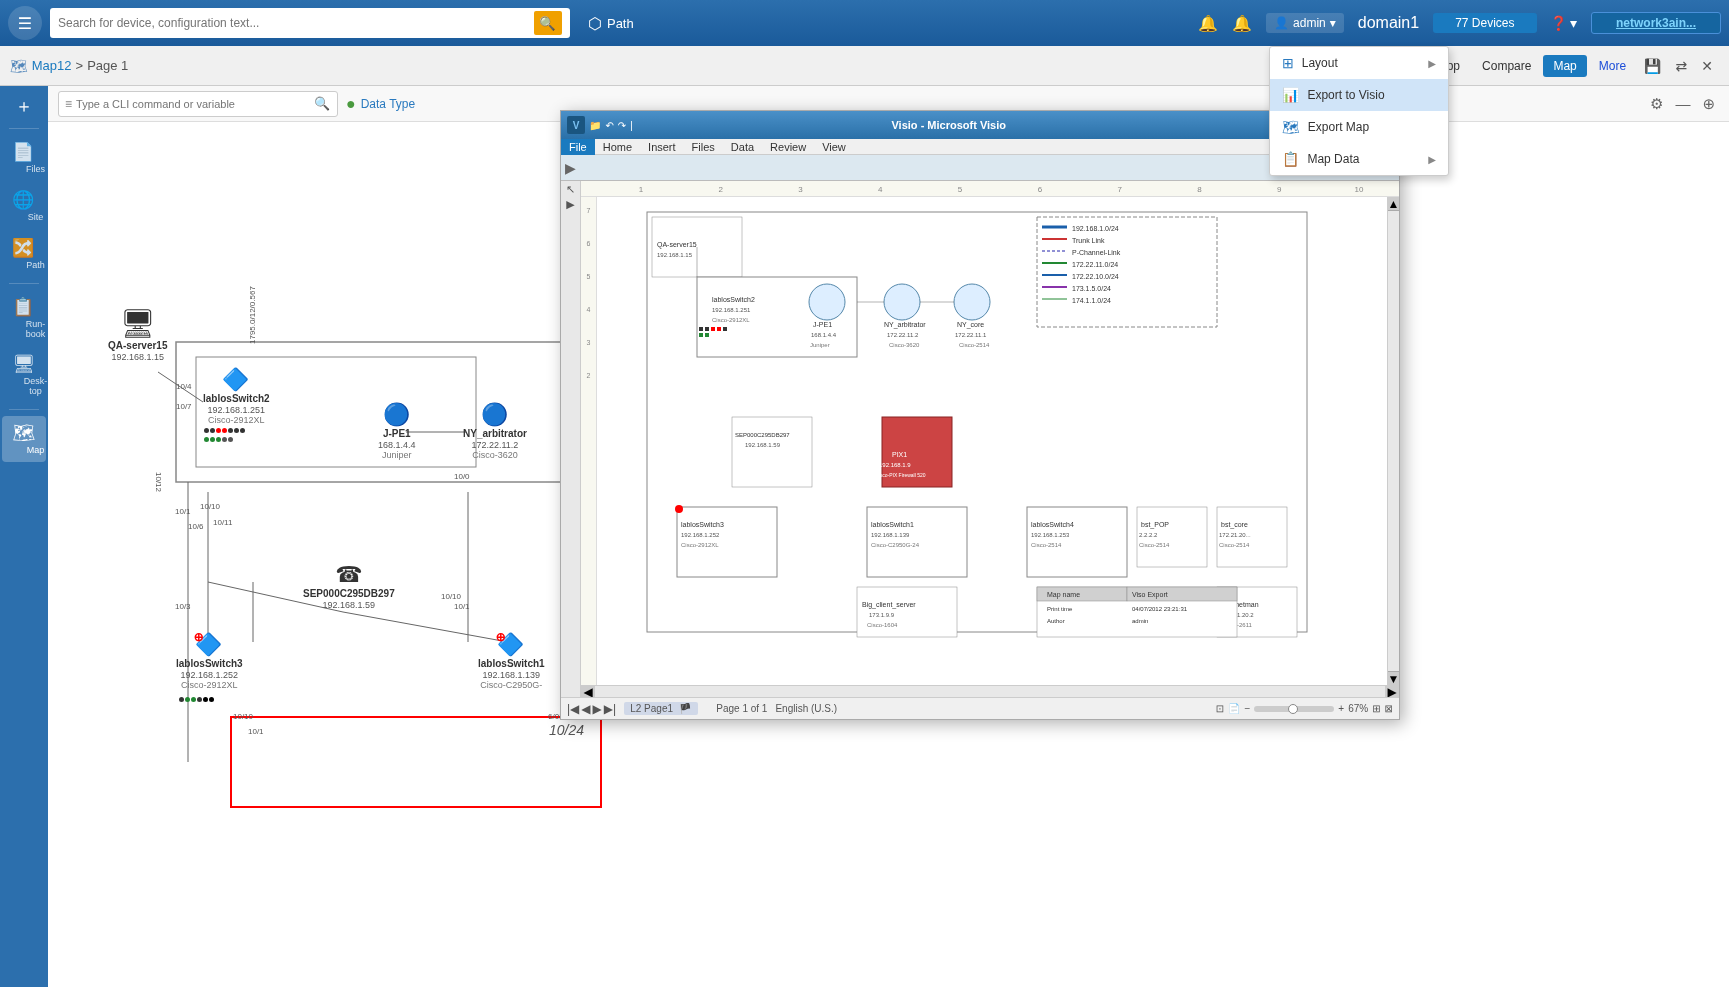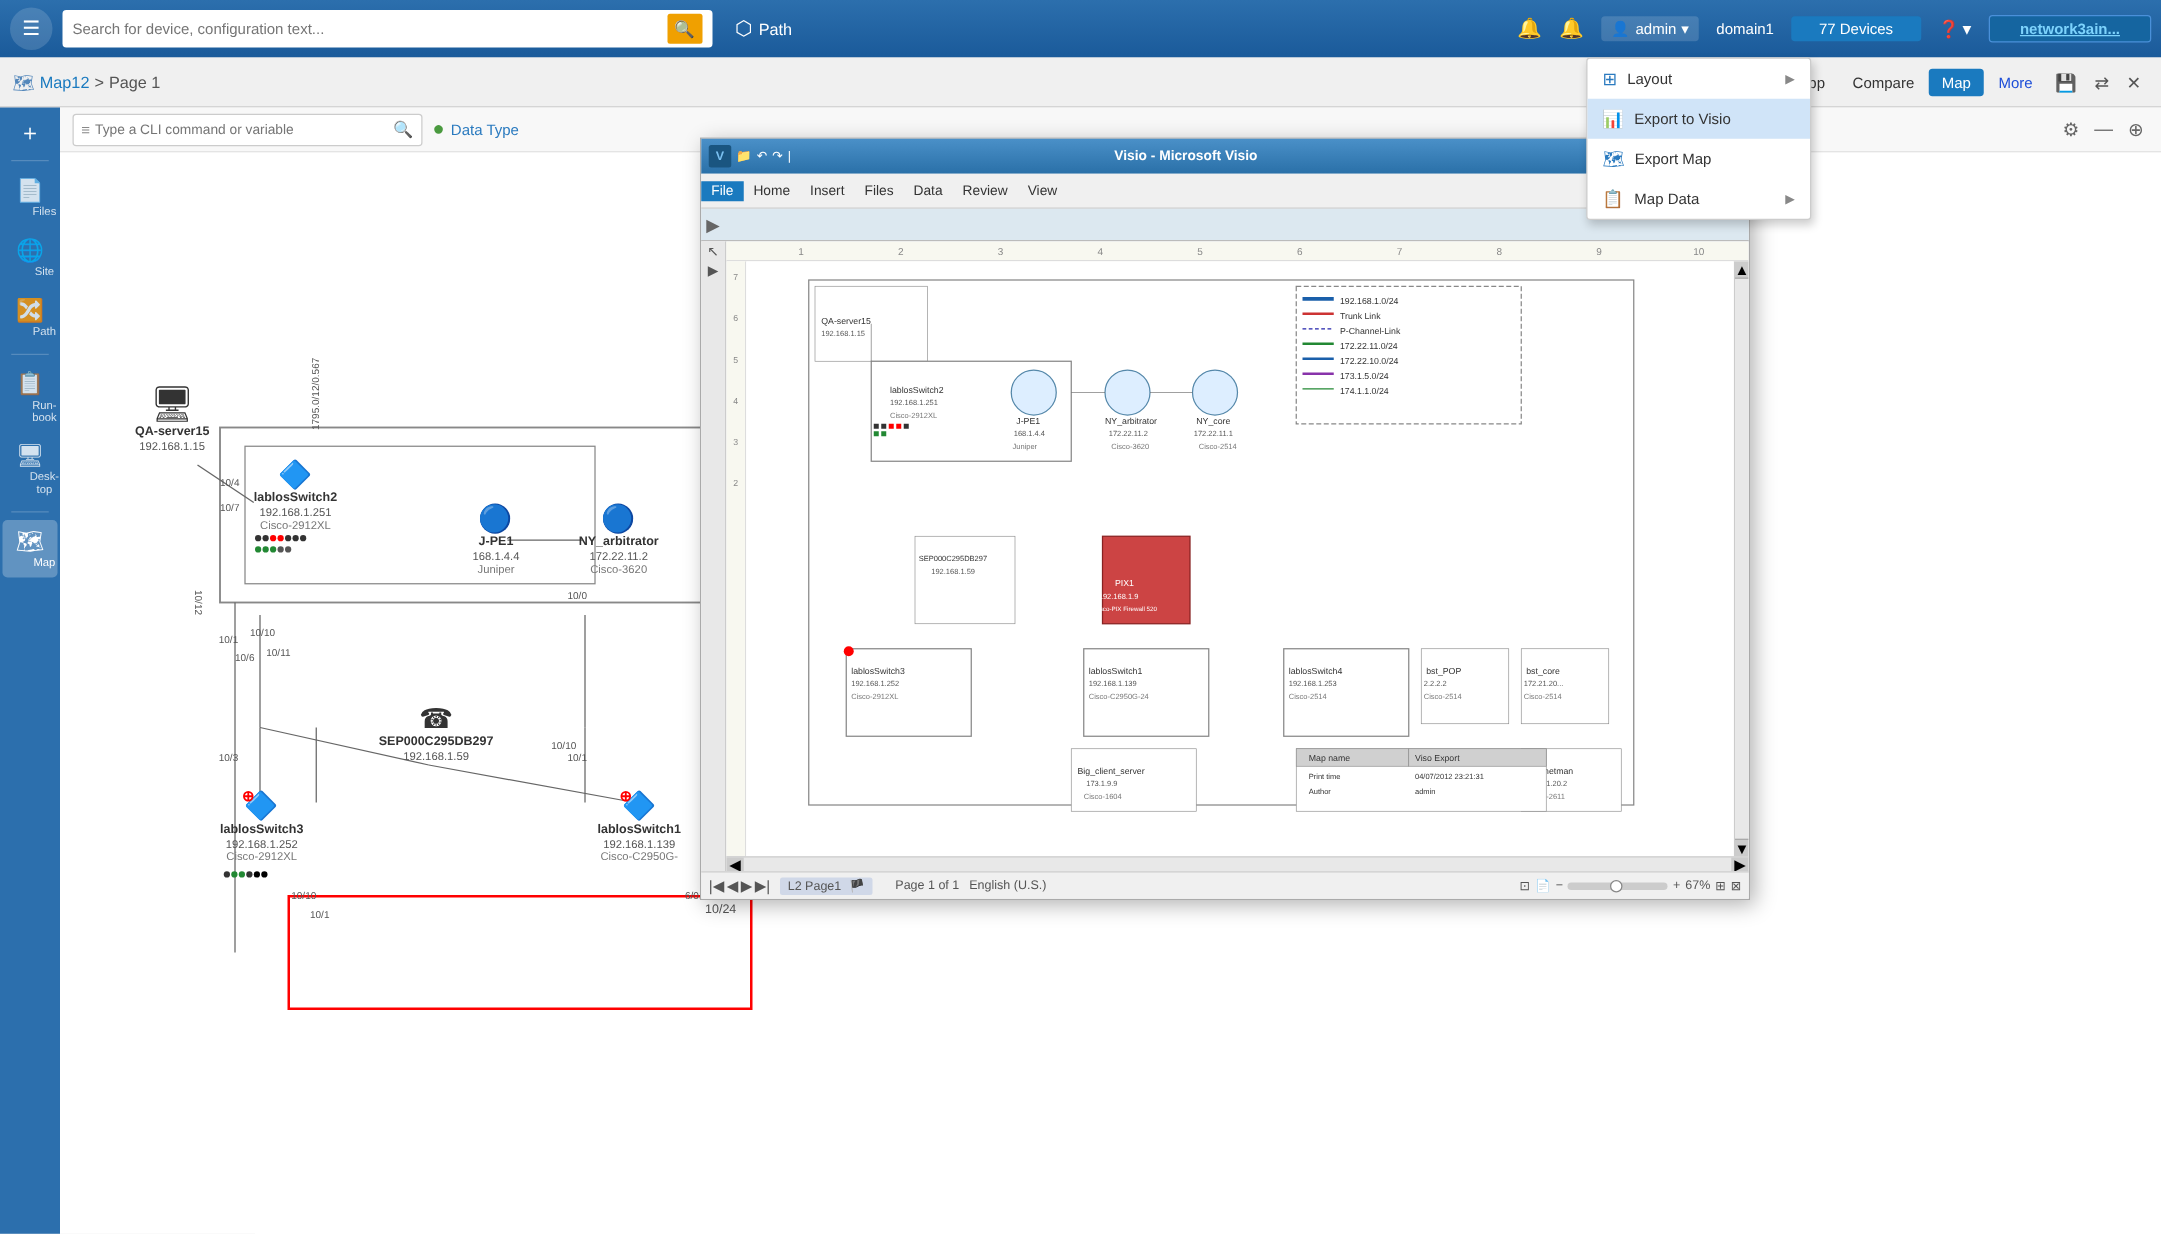--- a/index.html
+++ b/index.html
@@ -206,21 +206,21 @@
     .visio-titlebar {
       height: 28px;
       background: linear-gradient(180deg, #4a90c8 0%, #2a70a8 100%);
       display: flex; align-items: center;
       padding: 0 6px; gap: 4px;
     }
     .visio-title { color: white; font-size: 11px; font-weight: bold; flex: 1; text-align: center; }
     .visio-win-btn { color: white; font-size: 12px; cursor: pointer; padding: 0 4px; }
     .visio-logo { width: 18px; height: 18px; background: #1a5580; border-radius: 2px; display: flex; align-items: center; justify-content: center; color: #7ac0f0; font-size: 10px; font-weight: bold; }
     .visio-menubar {
-      height: 28px;
+      height: 16px;
       background: #f0f0f0;
       display: flex; align-items: center;
       border-bottom: 1px solid #ccc;
     }
     .visio-menubar-item {
       padding: 2px 8px; font-size: 11px; color: #333; cursor: pointer;
     }
     .visio-menubar-item.active { background: #1a7abf; color: white; }
     .visio-ribbon {
       height: 26px;
@@ -288,21 +288,21 @@
     <span>Path</span>
   </div>
   <div class="topbar-icons">
     <span class="topbar-icon">🔔</span>
     <span class="topbar-icon">🔔</span>
     <div class="admin-btn">
       <span>👤</span>
       <span>admin</span>
       <span>▾</span>
     </div>
-    <span style="color:white;font-size:12px;">domain1</span>
+    <span style="color:white;font-size:16px;">domain1</span>
     <div class="devices-badge">
       <span>77 Devices</span>
     </div>
     <div class="help-btn">
       <span>❓</span>
       <span>▾</span>
     </div>
     <div class="network-logo">
       <span>network3ain...</span>
     </div>
@@ -526,21 +526,21 @@
         <span style="position:absolute;top:-2px;left:-2px;color:red;font-size:12px;font-weight:bold;">⊕</span>
       </div>
       <div class="node-label">lablosSwitch1</div>
       <div class="node-ip">192.168.1.139</div>
       <div class="node-model">Cisco-C2950G-</div>
     </div>
 
     <div style="position:absolute;left:185px;top:590px;font-size:8px;color:#555;">10/10</div>
     <div style="position:absolute;left:200px;top:605px;font-size:8px;color:#555;">10/1</div>
     <div style="position:absolute;left:500px;top:590px;font-size:8px;color:#555;">6/01</div>
-    <div style="position:absolute;left:516px;top:600px;font-size:10px;color:#555;">10/24</div>
+    <div style="position:absolute;left:501px;top:600px;font-size:14px;color:#555;font-style:italic;">10/24</div>
   </div>
 </div>
 
 <div id="visio-window">
 
   <div class="visio-titlebar">
     <div class="visio-logo">
       <span>V</span>
     </div>
     <span style="color:white;font-size:10px;cursor:pointer;">📁</span>

